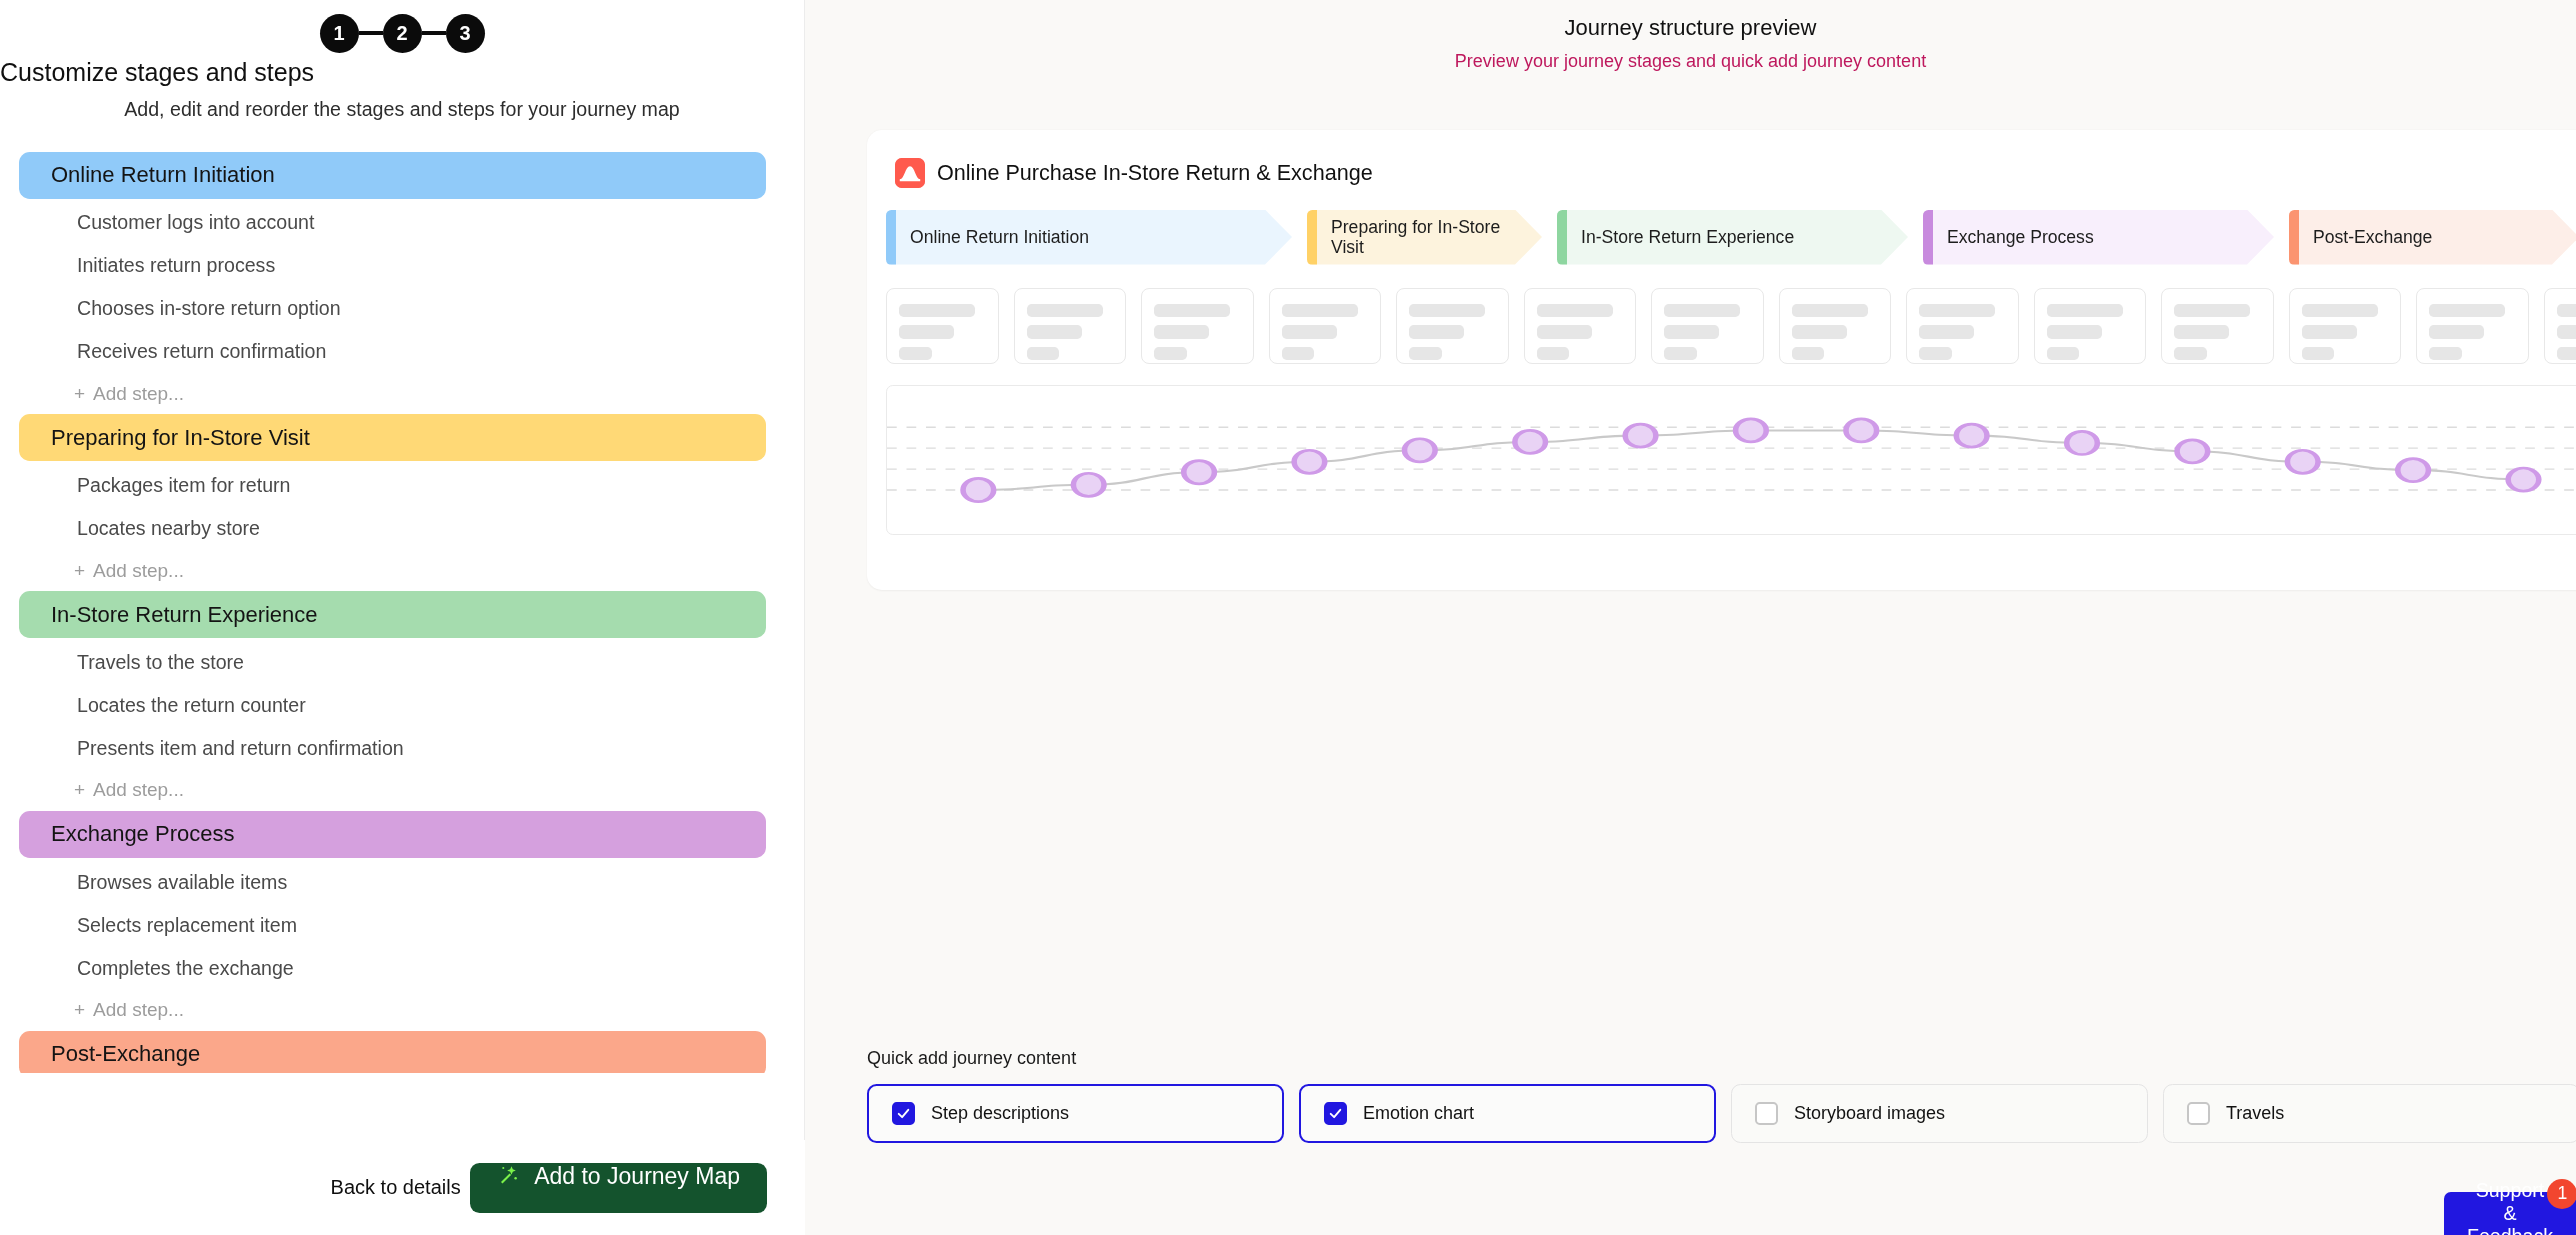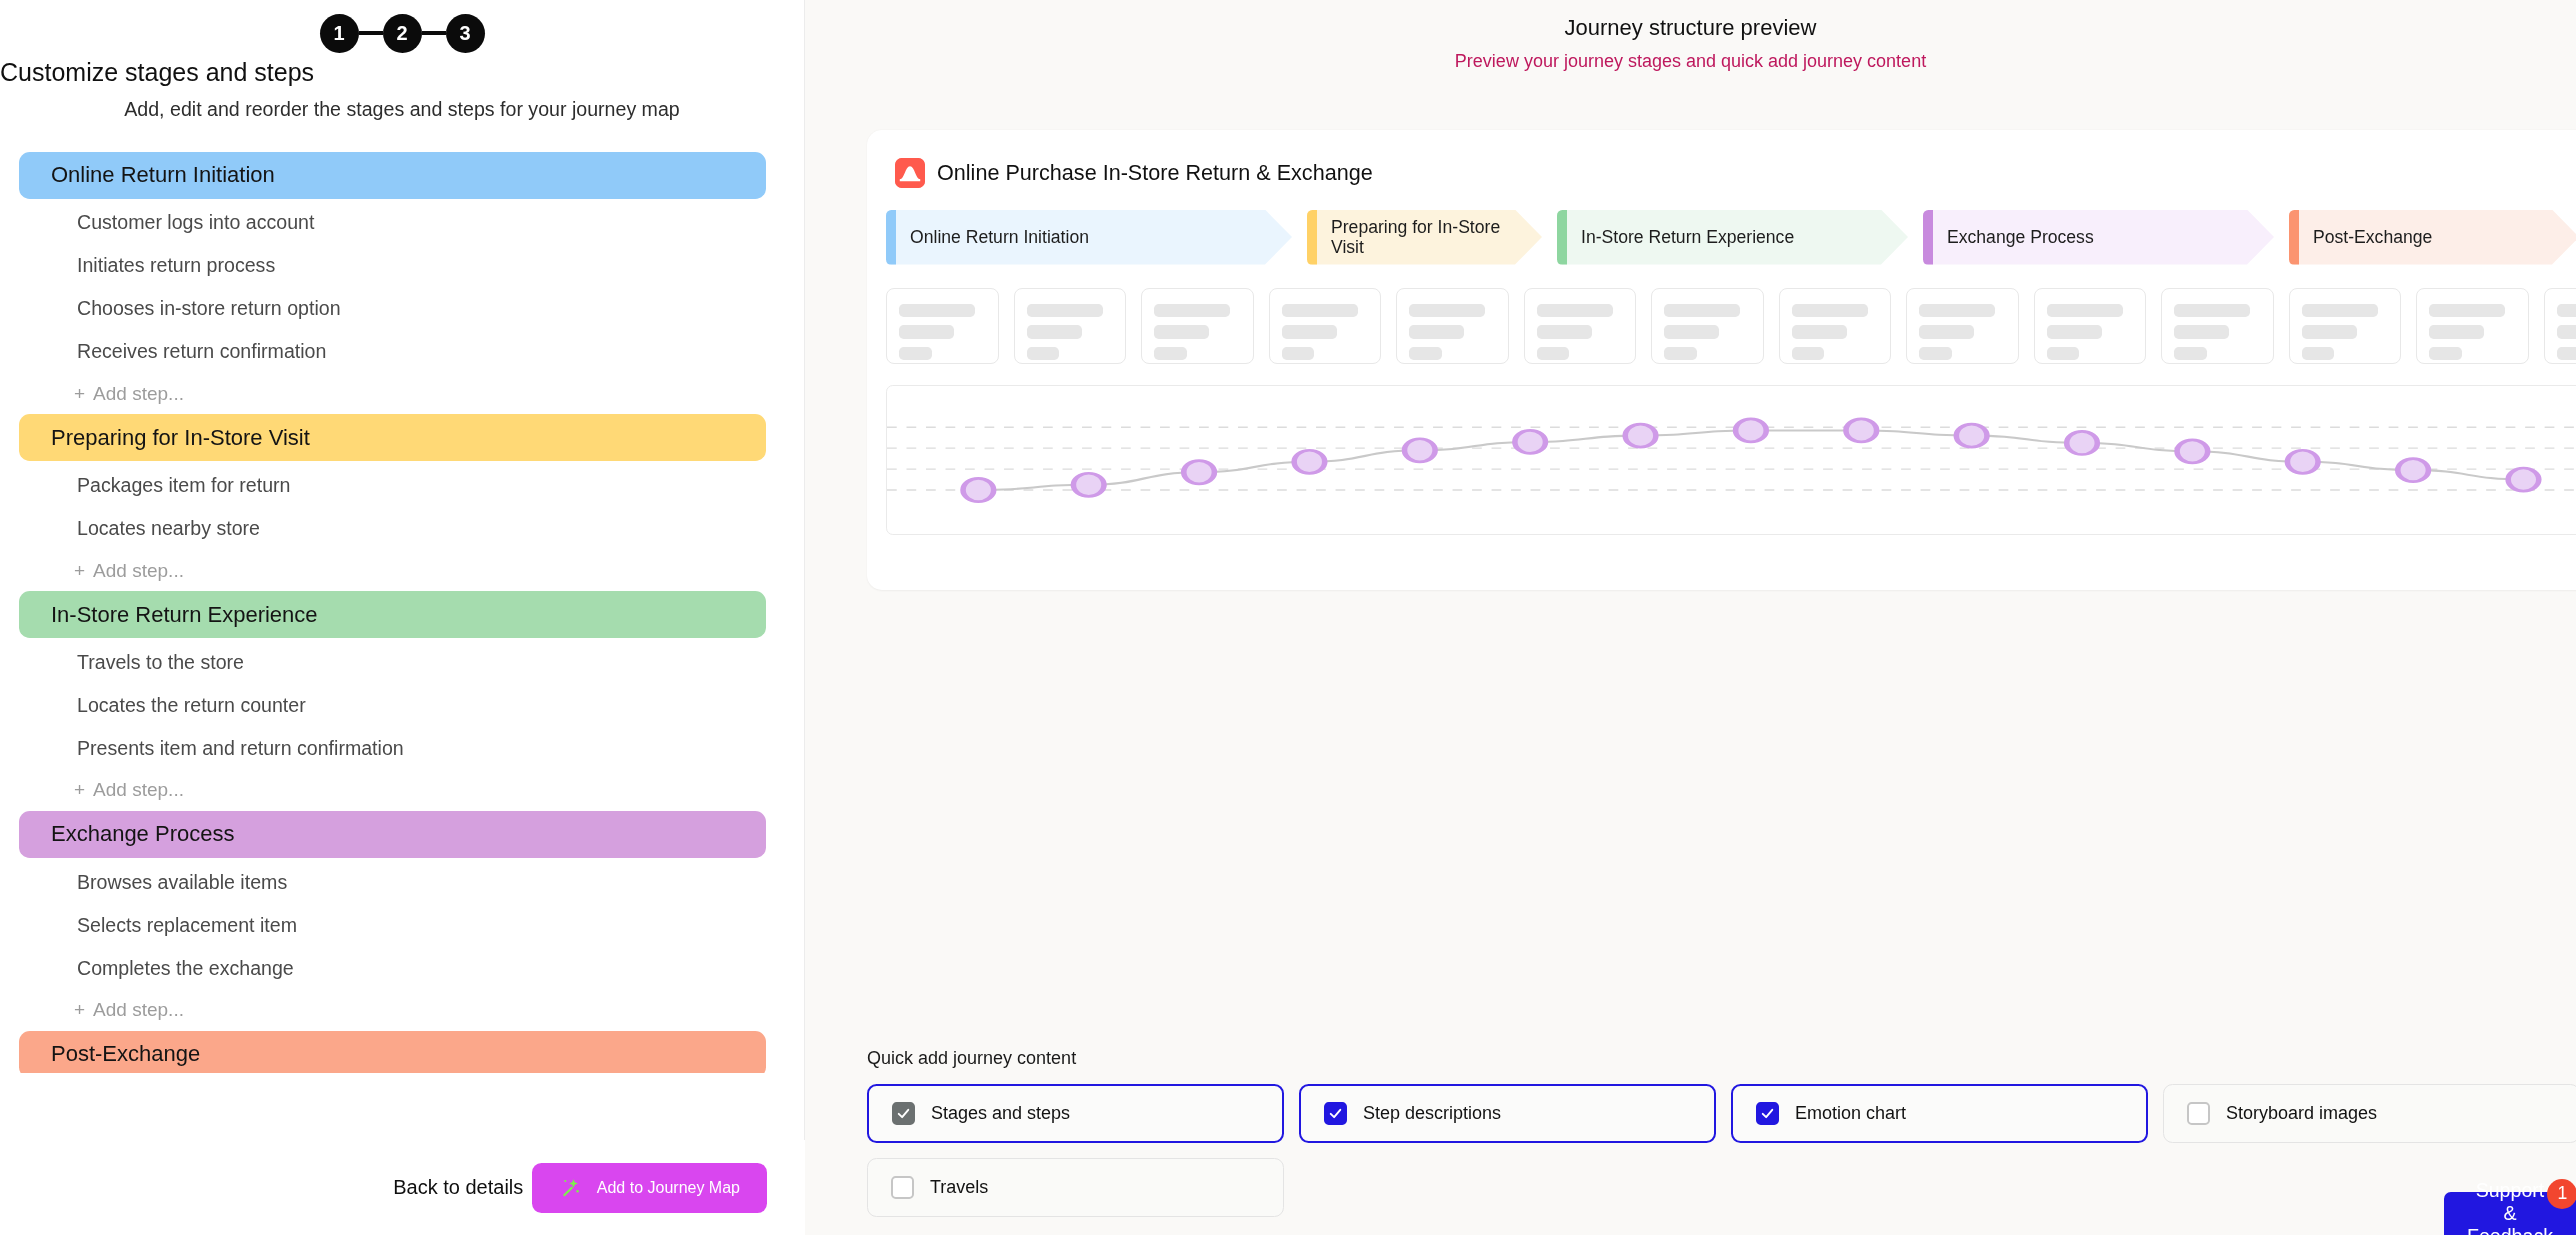--- a/index.html
+++ b/index.html
@@ -70,25 +70,25 @@
     width: 805px; height: 95px;
     display: flex; align-items: center; justify-content: flex-end;
     padding-right: 38px; gap: 9px;
     background: #ffffff;
   }
   .back-link {
     font-size: 20px; color: #0f0f0f; background: none; border: none;
     font-family: inherit; cursor: pointer;
   }
   .primary-btn {
-    background: #d946ef; color: #ffffff;
+    background: #14532d; color: #ffffff;
     border: none; border-radius: 9.5px;
     height: 50px; padding: 0 27px;
-    display: flex; align-items: center; gap: 13.5px;
-    font-size: 16px; font-family: inherit; cursor: pointer;
+    display: flex; gap: 13.5px;
+    font-size: 23px; font-family: inherit; cursor: pointer;
   }
   .wand { width: 24px; height: 24px; display: block; }
 
   
   .right-panel {
     flex: 1 1 auto; height: 1235px;
     background: #faf9f7;
     position: relative; overflow: hidden;
   }
   .right-head { padding-top: 15px; text-align: center; }
@@ -421,28 +421,20 @@
             <ellipse cx="1095.576923076923" cy="123.94" rx="11" ry="17" fill="#e9d3f5" stroke="#cf9ae8" stroke-width="4"></ellipse>
             <ellipse cx="1174.8076923076924" cy="137.8" rx="11" ry="17" fill="#e9d3f5" stroke="#cf9ae8" stroke-width="4"></ellipse>
           </svg>
       </div>
     </div>
 
     <div class="quick-add">
       <div class="qa-title">Quick add journey content</div>
       <div class="qa-grid" id="qa-grid">
           <div class="qa-chip selected">
-            <span class="cbox locked">
-              <svg width="15" height="15" viewBox="0 0 22 22">
-                <path d="M4 11.5 L9 16.3 L18 5.6" stroke="#ffffff" stroke-width="2.8" fill="none" stroke-linecap="round" stroke-linejoin="round"></path>
-              </svg>
-            </span>
-            <span>Stages and steps</span>
-          </div>
-          <div class="qa-chip selected">
             <span class="cbox on">
               <svg width="15" height="15" viewBox="0 0 22 22">
                 <path d="M4 11.5 L9 16.3 L18 5.6" stroke="#ffffff" stroke-width="2.8" fill="none" stroke-linecap="round" stroke-linejoin="round"></path>
               </svg>
             </span>
             <span>Step descriptions</span>
           </div>
           <div class="qa-chip selected">
             <span class="cbox on">
               <svg width="15" height="15" viewBox="0 0 22 22">

